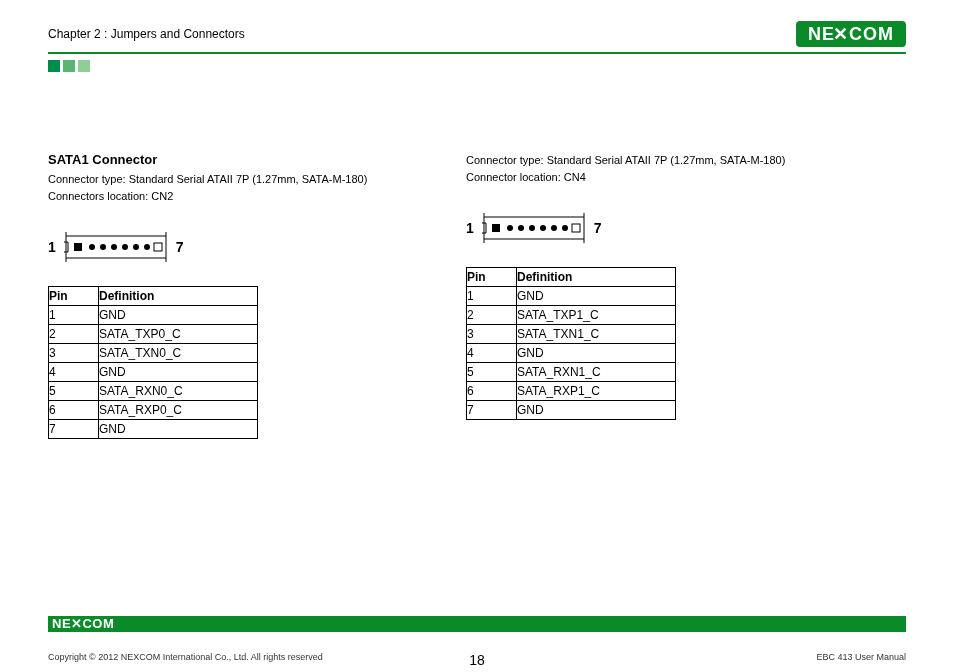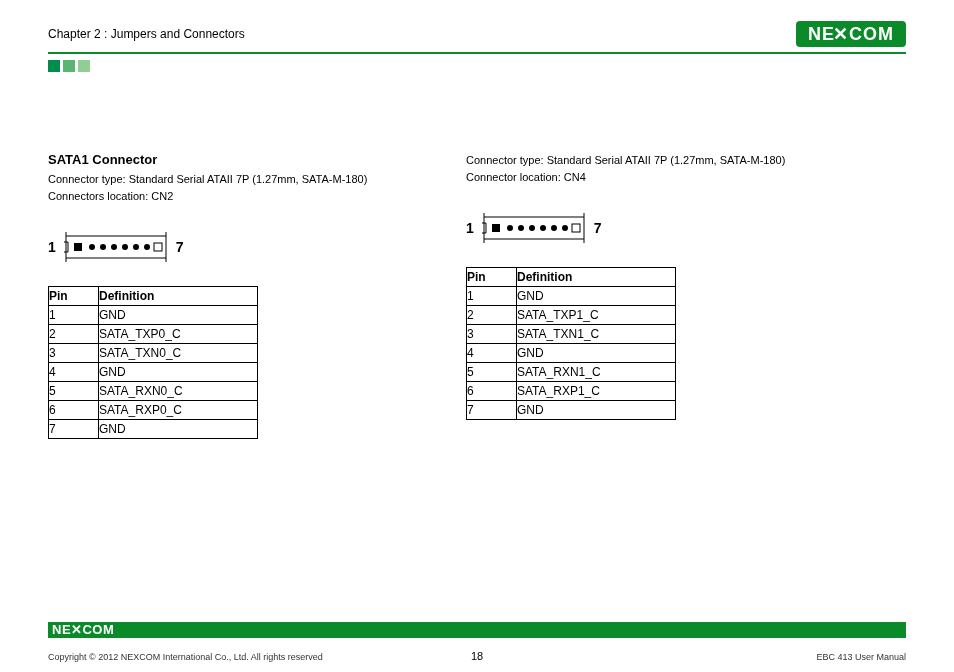--- a/index.html
+++ b/index.html
@@ -77,30 +77,30 @@
   .green-band {
     height: 16px;
     background: #0b8a2a;
     display: flex;
     align-items: center;
     padding-left: 4px;
   }
   .footer-row {
     display: flex;
     justify-content: space-between;
-    align-items: flex-end;
-    margin-top: 14px;
+    align-items: flex-start;
+    margin-top: 20px;
     font-size: 9px;
     color: #333;
   }
   .footer-center {
     position: absolute;
     left: 50%;
     transform: translateX(-50%);
-    font-size: 11px;
+    font-size: 14px;
     color: #000;
   }
 </style>
 </head>
 <body>
 
 <div class="page">
   <div class="top-row">
     <div class="chapter">Chapter 2 : Jumpers and Connectors</div>
     <div class="logo-top">

